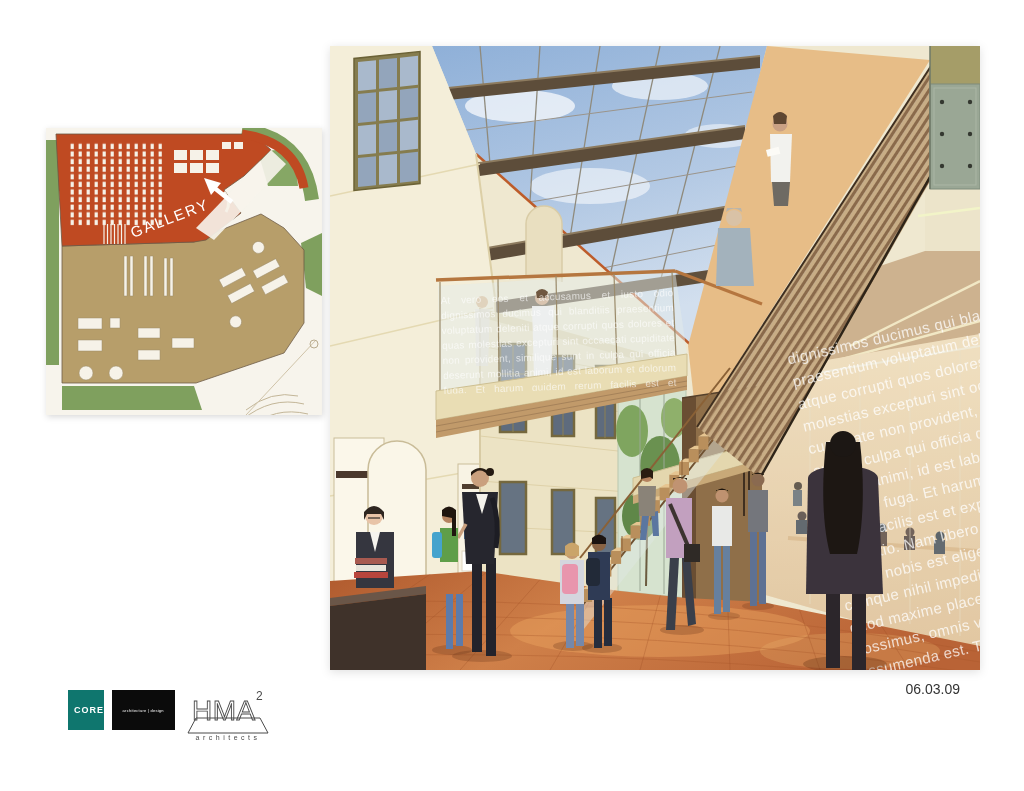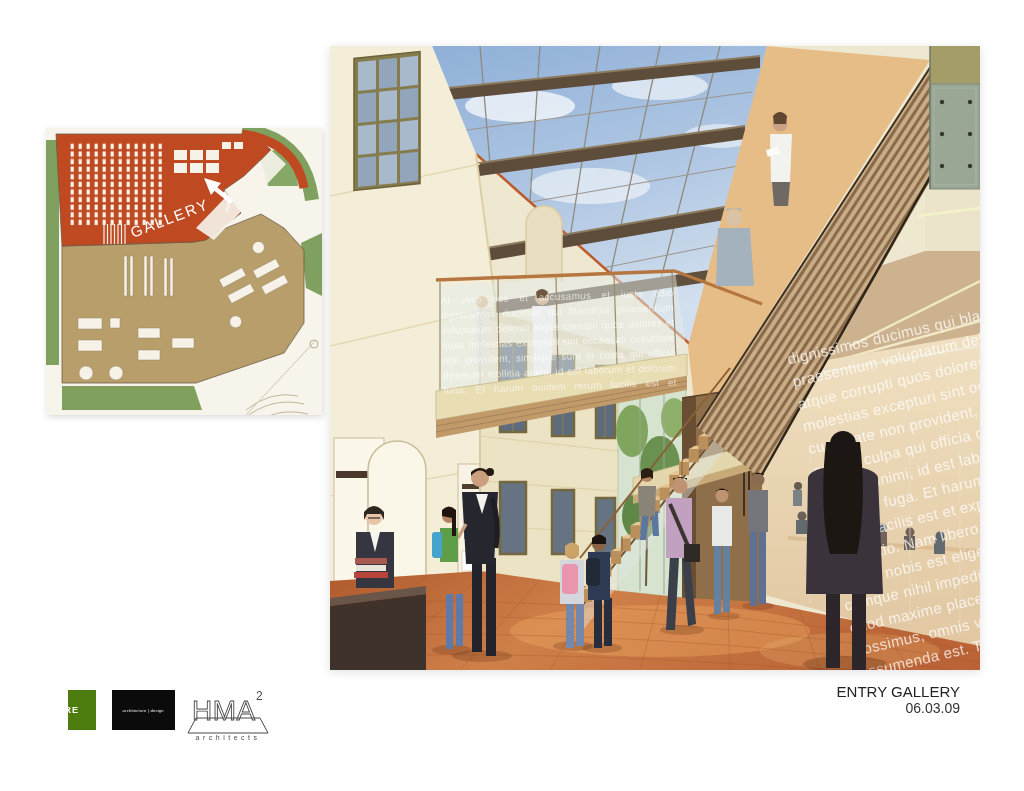--- a/index.html
+++ b/index.html
@@ -14,22 +14,22 @@
   .glass-text.bridge{left:112px;top:243px;width:233px;height:101px;font-size:10px;line-height:15px;
               text-align:justify;letter-spacing:.2px;transform:rotate(-2deg);}
   .glass-text.wall{left:455px;top:302px;width:262px;height:340px;font-size:15px;line-height:23px;
               letter-spacing:.4px;color:rgba(255,255,255,.74);transform:rotate(-13deg);
               transform-origin:0 0;text-align:left;}
   .fg-layer{position:absolute;left:0;top:0;pointer-events:none;}
   .title-block{position:absolute;right:64px;top:682px;text-align:right;color:#1a1a1a;}
   .title-block .project{font-size:20px;font-weight:bold;line-height:23px;color:#111;}
   .title-block .view{font-size:15px;line-height:19px;color:#222;}
   .title-block .date{font-size:14px;line-height:15px;color:#333;}
-  .logo-core{position:absolute;left:68px;top:690px;width:28px;height:40px;background:#4d7c0f;
-             display:flex;align-items:center;justify-content:flex-end;box-sizing:border-box;padding-right:17px;}
+  .logo-core{position:absolute;left:68px;top:690px;width:36px;height:40px;background:#0f766e;
+             display:flex;align-items:center;justify-content:flex-end;box-sizing:border-box;padding-right:0;}
   .logo-core span{color:#fff;font-size:9px;font-weight:bold;letter-spacing:1px;}
   .logo-black{position:absolute;left:112px;top:690px;width:63px;height:40px;background:#0b0b0b;
               display:flex;align-items:center;justify-content:center;overflow:hidden;}
   .logo-black span{color:#fff;font-size:8px;letter-spacing:.5px;white-space:nowrap;transform:scale(.5);}
   .hma-svg{position:absolute;left:182px;top:686px;}
 </style>
 </head>
 <body>
 
 <div class="slide">
@@ -570,17 +570,16 @@
     <span>architecture | design</span>
   </div>
   <svg class="hma-svg" width="92" height="56" viewBox="0 0 92 56">
     <polygon points="14,32 78,32 86,47 6,47" fill="none" stroke="#4a4a4a" stroke-width="1"></polygon>
     <text x="10" y="34" font-size="28" font-family="Liberation Sans, sans-serif" letter-spacing="0.5" fill="none" stroke="#4a4a4a" stroke-width="0.9">HMA</text>
     <text x="74" y="14" font-size="12" font-family="Liberation Sans, sans-serif" fill="#4a4a4a">2</text>
     <text x="46" y="54" font-size="7" letter-spacing="3.5" text-anchor="middle" font-family="Liberation Sans, sans-serif" fill="#4a4a4a">architects</text>
   </svg>
 
   <div class="title-block">
-    <div class="view">ENTRY GALLERY</div>
     <div class="date">06.03.09</div>
   </div>
 
 </div>
 
 </body></html>

